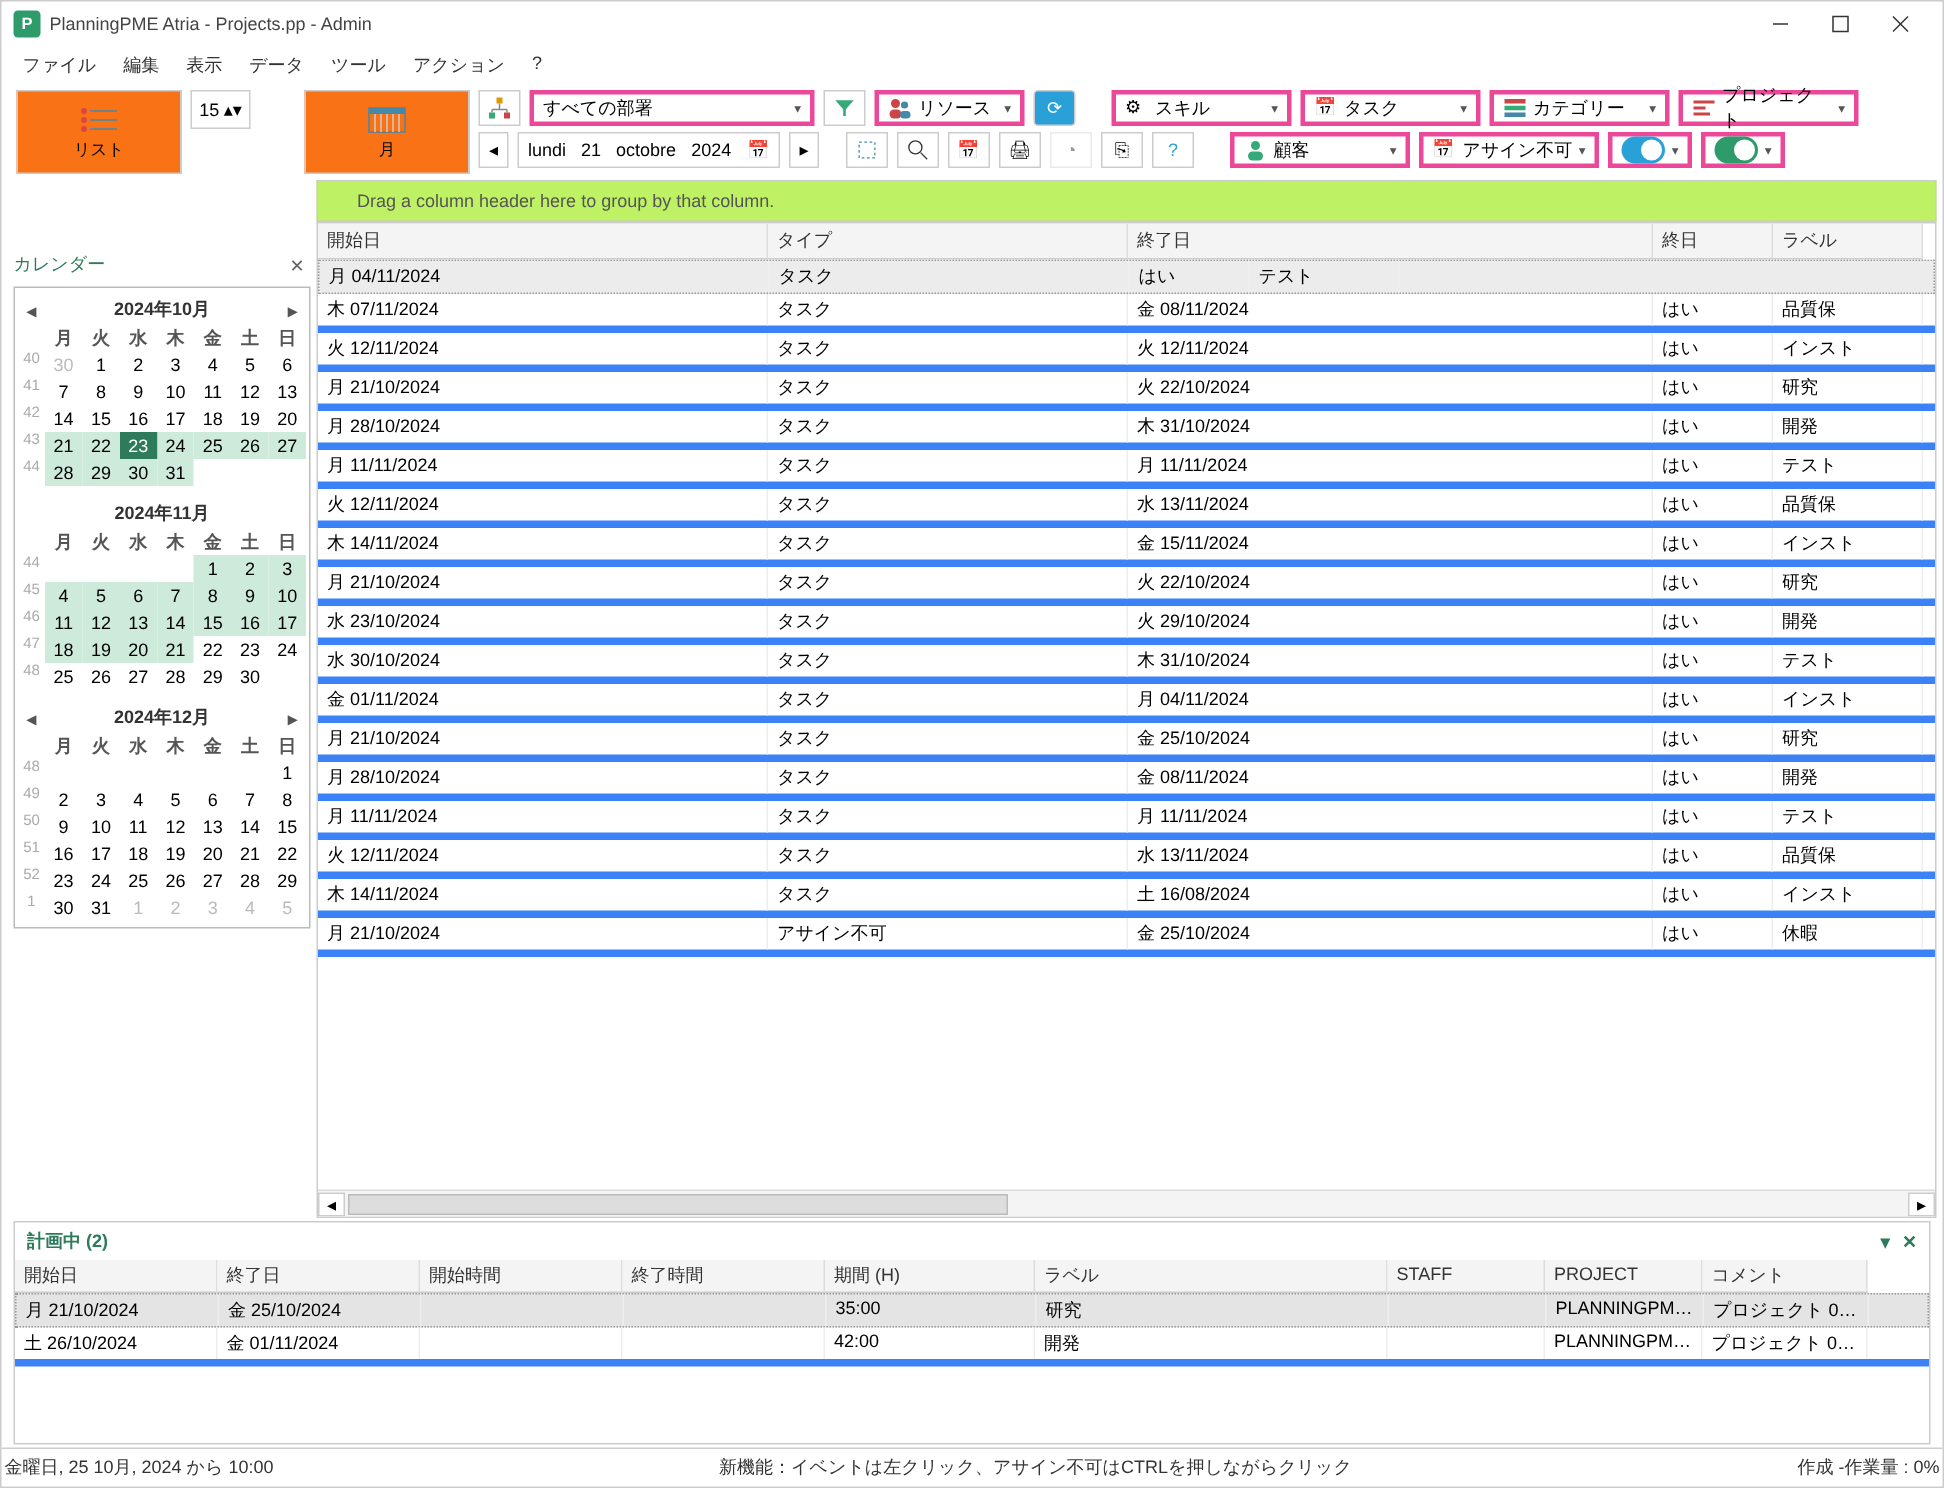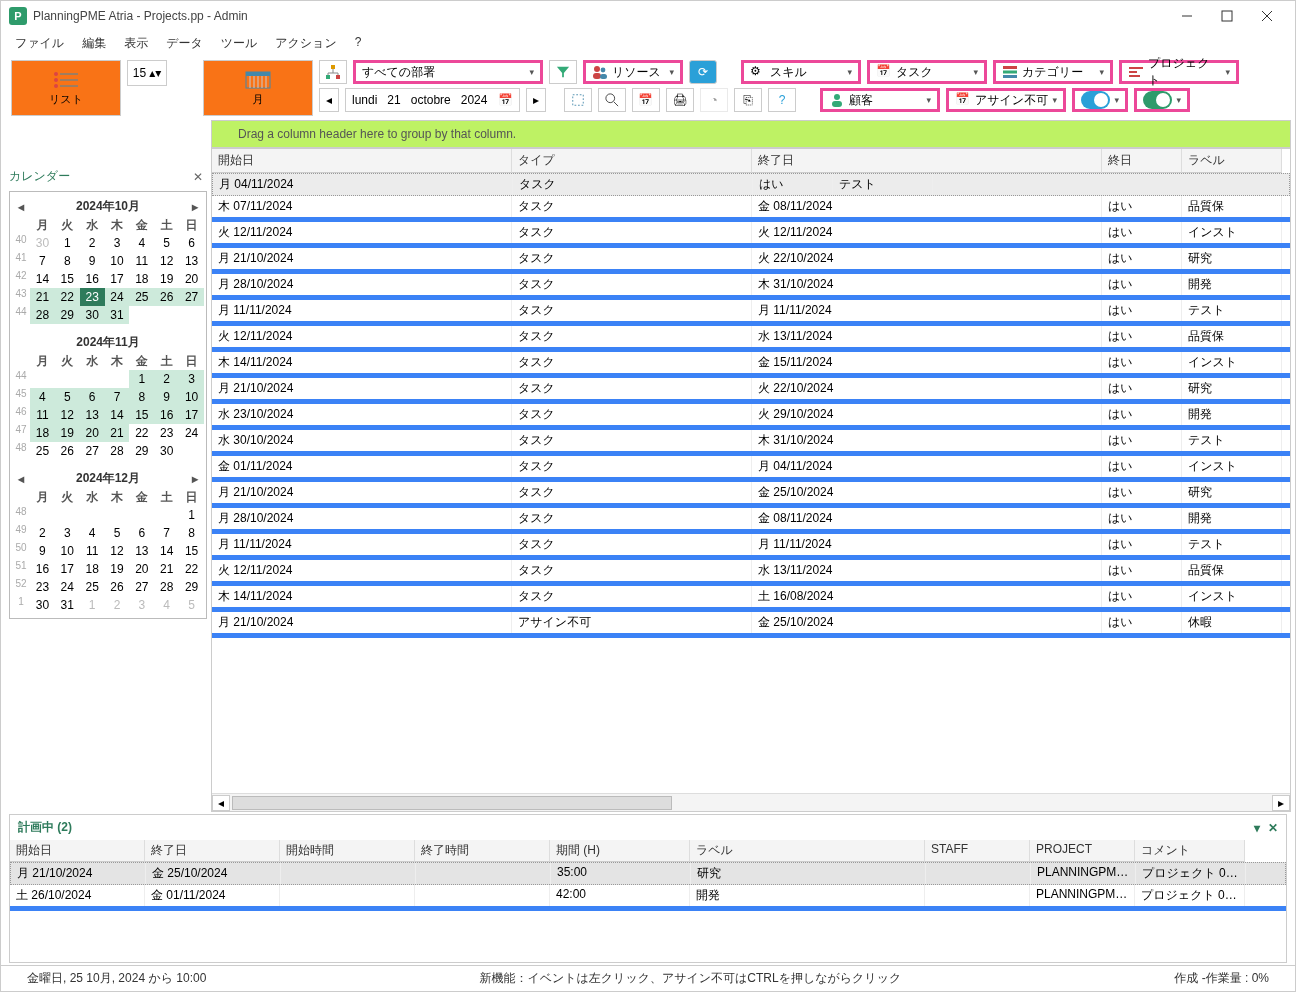--- a/index.html
+++ b/index.html
@@ -63,21 +63,21 @@
 .col-start{width:300px;} .col-type{width:240px;} .col-end{width:350px;} .col-all{width:80px;} .col-label{width:100px;}
 
 .bottompanel { border:1px solid #ccc; margin:2px 8px; display:flex; flex-direction:column; }
 .bphead { display:flex; padding:4px 8px; color:#2e7b5b; font-weight:600; align-items:center; }
 .bphead .spacer { flex:1; }
 .bpgrid .gh, .bpgrid .gc { padding:2px 6px; }
 .bpgrid .gridrow.sel { background:#e4e4e4; }
 .bcol1{width:135px}.bcol2{width:135px}.bcol3{width:135px}.bcol4{width:135px}.bcol5{width:140px}.bcol6{width:235px}.bcol7{width:105px}.bcol8{width:105px}.bcol9{width:110px}
 .bpbody{min-height:100px;}
 
-.statusbar { border-top:1px solid #ccc; display:flex; padding:4px 26px; font-size:12px; color:#333; }
+.statusbar { border-top:1px solid #ccc; display:flex; padding:4px 2px; font-size:12px; color:#333; }
 .statusbar .center { flex:1; text-align:center; }
 
 .hscroll { display:flex; height:18px; align-items:center; background:#f4f4f4; border-top:1px solid #ddd; }
 .hscroll .harrow{width:18px; text-align:center; border:1px solid #ccc; background:#fff;}
 .hscroll .htrack{flex:1;}
 .hscroll .hthumb{width:440px;height:14px;background:#ddd;border:1px solid #bbb;margin-left:2px;}
 
 .icon-sm{display:inline-flex;width:16px;height:16px;}
 </style>
 </head>

